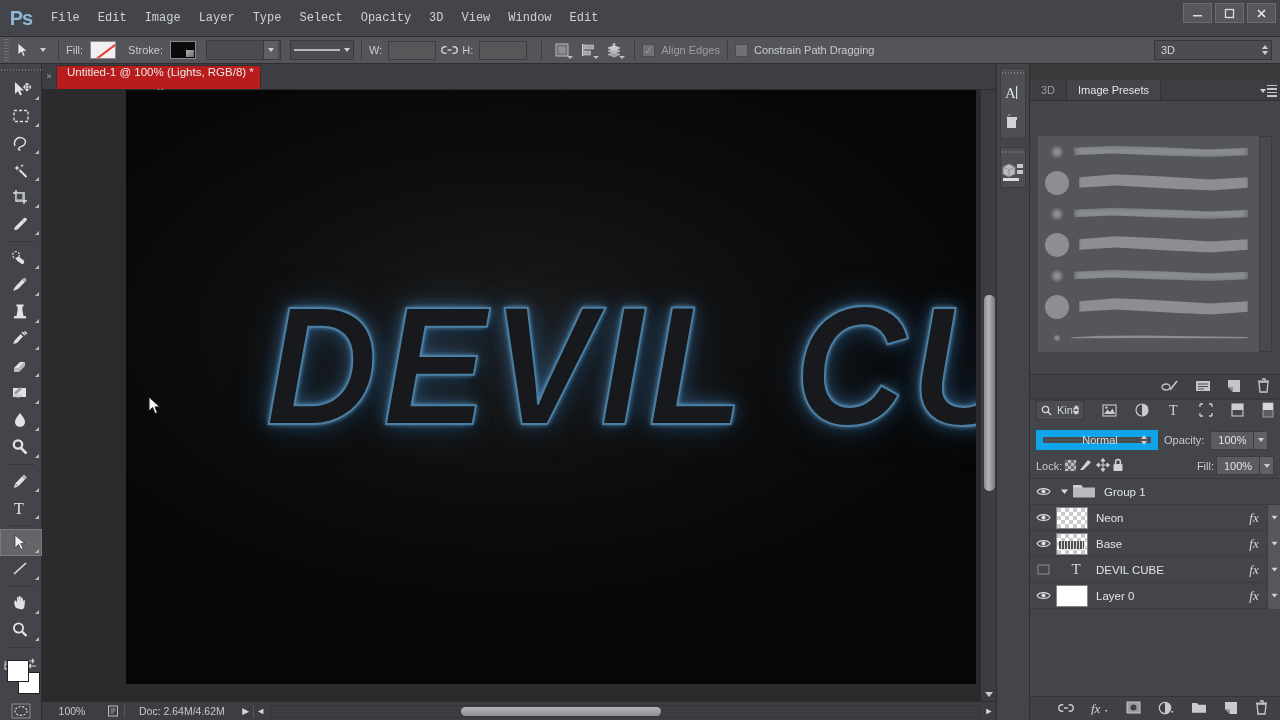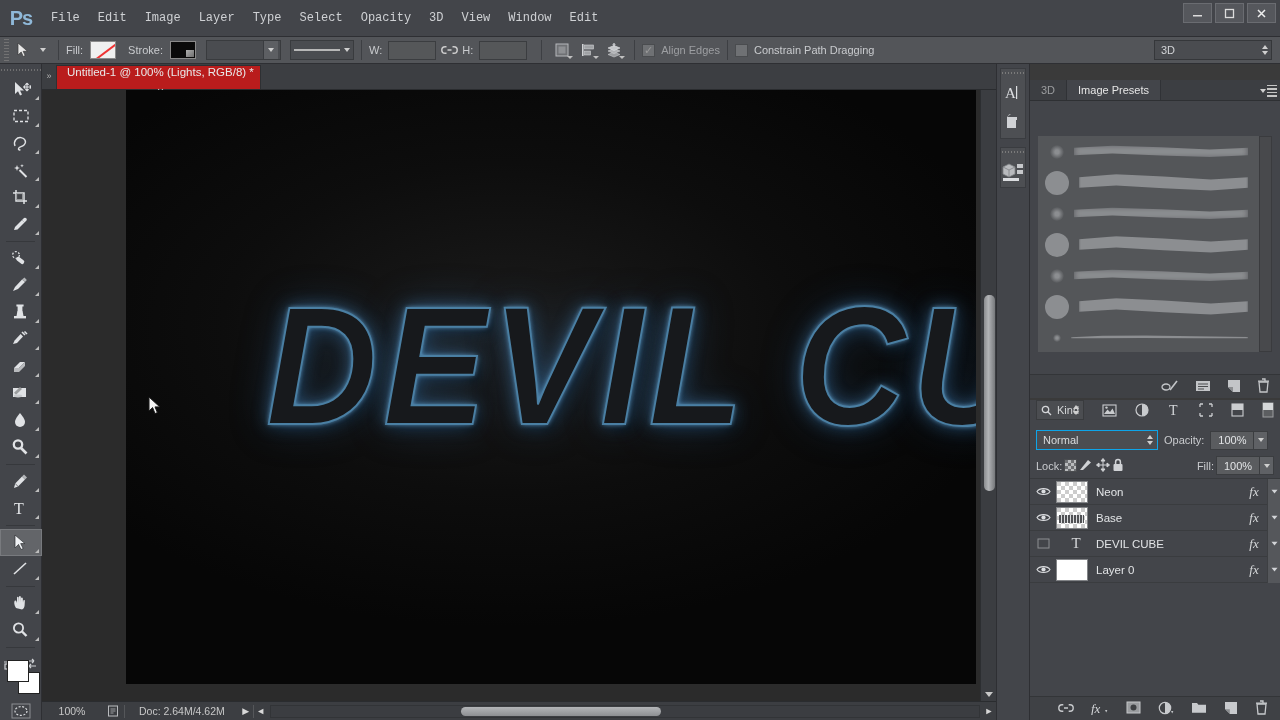--- a/index.html
+++ b/index.html
@@ -283,23 +283,23 @@
     width: 80px; height: 20px; background: #4b4d51; border: 1px solid #393b3e;
     display: flex; align-items: center; gap: 5px; padding: 0 4px; position: relative;
     font-size: 11px; color: #d4d6d8;
   }
   .lp-kind .spinner { right: 4px; }
   .lp-icnbtn { width: 24px; height: 20px; display:flex; align-items:center; justify-content:center; }
   .lp-blend {
     height: 26px; display:flex; align-items:center; gap:6px; padding: 0 6px;
   }
   .blend-select {
-    width: 122px; height: 20px; background: #4b4d51; border:1px solid #0ea5e9;
+    width: 122px; height: 20px; background: #4b4d51; border:7px solid #0ea5e9;
     display:flex; align-items:center; padding-left:6px; position:relative;
-    font-size:11px; color:#d9dbdd;
+    font-size:11px; color:#d9dbdd;justify-content:center;
   }
   .opacity-field {
     width: 44px; height: 19px; background:#5a5c5f; border:1px solid #3b3d40;
     display:flex; align-items:center; justify-content:center; font-size:11px; color:#e2e4e6;
   }
   .opacity-dd { width:14px; height:19px; background:#5f6165; border:1px solid #3b3d40; border-left:none;
     display:flex; align-items:center; justify-content:center; }
   .lp-lock { height: 25px; display:flex; align-items:center; gap: 2px; padding: 0 6px; }
   .lock-ck { width:13px;height:13px; background:
       repeating-conic-gradient(#b9bbbd 0% 25%, #6e7073 0% 50%) 0 0/6px 6px; border:1px solid #4a4c4f; }
@@ -868,20 +868,38 @@
     </div>
 
     <div class="lp-rows" id="layer-rows">
         <div class="layer-row">
           <span class="eye-cell">
             <svg width="15" height="11" viewBox="0 0 15 11">
               <path d="M1 5.5 C3.5 1.6 11.5 1.6 14 5.5 C11.5 9.4 3.5 9.4 1 5.5 Z" fill="none" stroke="#dcdee1" stroke-width="1.1"></path>
               <circle cx="7.5" cy="5.5" r="2.1" fill="#dcdee1"></circle>
             </svg>
           </span>
+          <span class="grp-arrow">
+            <svg width="9" height="9" viewBox="0 0 9 9">
+              <path d="M1 2.5 L8 2.5 L4.5 7 Z" fill="#d6d8db"></path>
+            </svg>
+          </span>
+          <span style="margin-right:8px;"><svg width="24" height="17" viewBox="0 0 24 17">
+              <path d="M1 3 h8 l2 2.4 h12 v10 h-22 z" fill="#b8babd"></path>
+              <path d="M1 3 h8 l2 2.4 h-10 z" fill="#cfd1d4"></path>
+            </svg></span>
+          <span class="layer-name">Group 1</span>
+        </div>
+        <div class="layer-row">
+          <span class="eye-cell">
+            <svg width="15" height="11" viewBox="0 0 15 11">
+              <path d="M1 5.5 C3.5 1.6 11.5 1.6 14 5.5 C11.5 9.4 3.5 9.4 1 5.5 Z" fill="none" stroke="#dcdee1" stroke-width="1.1"></path>
+              <circle cx="7.5" cy="5.5" r="2.1" fill="#dcdee1"></circle>
+            </svg>
+          </span>
           <span class="thumb" style=""></span>
           <span class="layer-name">Neon</span>
           <span class="fx-cell">fx</span>
           <span class="fx-arrow">
             <svg width="7" height="7" viewBox="0 0 7 7">
               <path d="M0.5 1.8 L6.5 1.8 L3.5 5.6 Z" fill="#d2d4d7"></path>
             </svg>
           </span>
         </div>
         <div class="layer-row">

